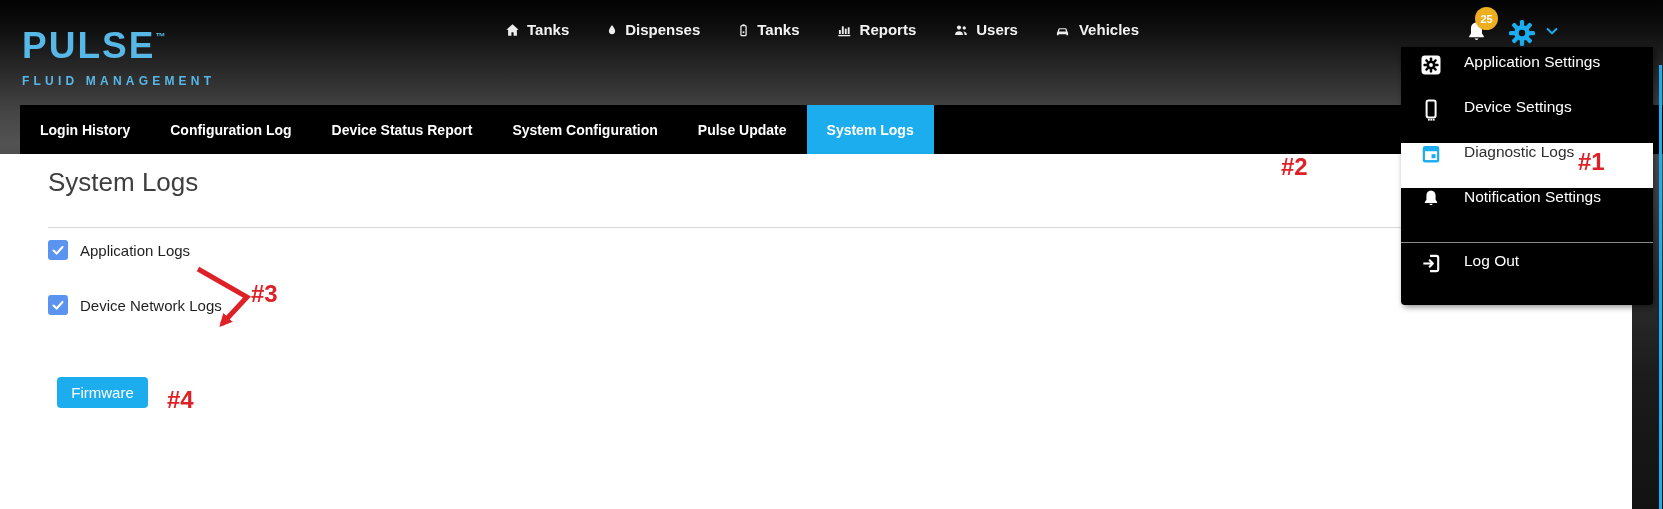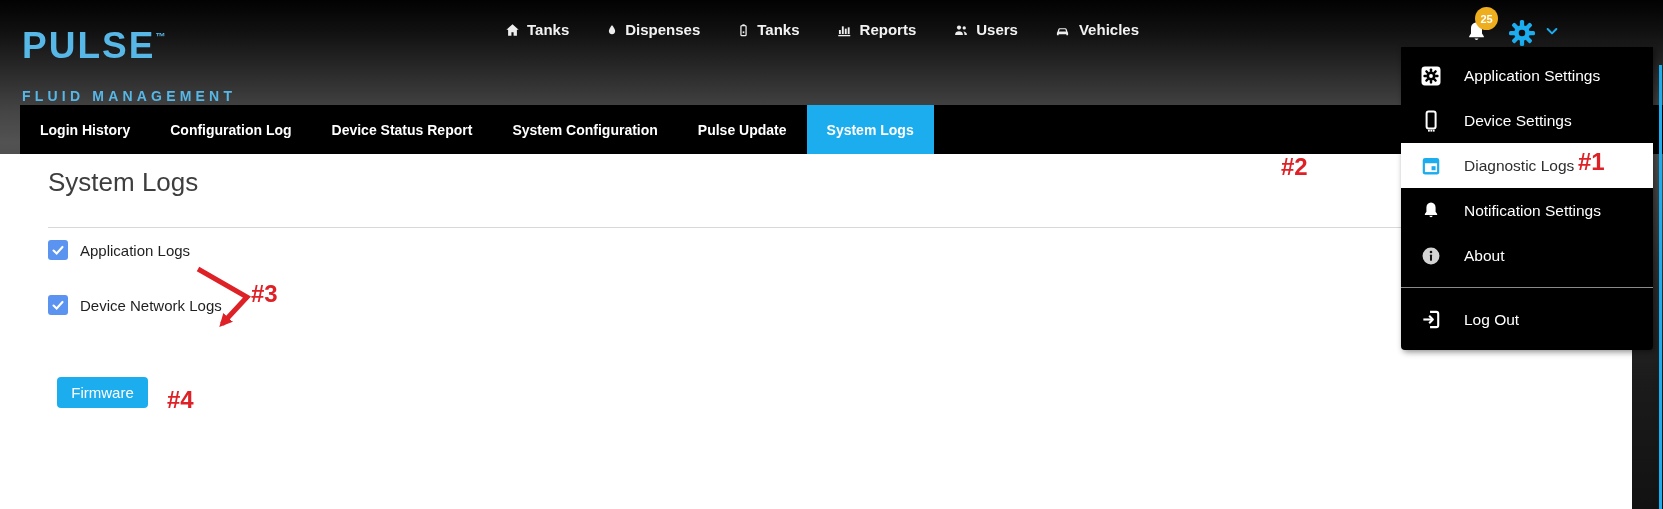--- a/index.html
+++ b/index.html
@@ -11,21 +11,21 @@
   }
   :root {
     --accent:#1cadef; --logo-blue:#57b7e7; --checkbox-blue:#5b93f0;
     --badge-gold:#efae1e; --red:#de2126;
   }
 
   
   .logo { position:absolute; left:22px; top:10px; color:var(--logo-blue); }
   .logo-name { font-size:37px; font-weight:700; letter-spacing:2px; line-height:54px; }
   .logo-tm { font-size:10px; vertical-align:18px; letter-spacing:0; }
-  .logo-sub { font-size:14px; font-weight:700; letter-spacing:4.2px; margin-top:15px; }
+  .logo-sub { font-size:12px; font-weight:700; letter-spacing:4.2px; margin-top:1px; }
 
   .top-nav { position:absolute; left:50%; top:21px; transform:translateX(calc(-50% - 10px));
              display:flex; gap:36px; align-items:center; }
   .nav-item { display:flex; align-items:center; gap:7px; color:#f2f2f2;
               font-size:15px; font-weight:700; cursor:pointer; white-space:nowrap; }
   .nav-item svg { display:block; }
 
   .hdr-right { position:absolute; right:0; top:0; width:210px; height:64px; }
   .bell-wrap { position:absolute; left:10px; top:19px; width:28px; height:28px; cursor:pointer; }
   .badge { position:absolute; left:22px; top:7px; width:23px; height:23px; border-radius:50%;
@@ -53,21 +53,21 @@
   .chk-label { font-size:15px; color:#1f1f1f; }
 
   .download-btn { position:absolute; left:57px; top:223px; width:91px; height:31px;
                   background:var(--accent); color:#fff; border:none; border-radius:4px;
                   font-size:15px; font-family:"Liberation Sans", sans-serif; cursor:pointer; }
 
   
   .menu { position:absolute; left:1401px; top:47px; width:252px; background:#000;
           padding:6px 0 8px; border-radius:0 0 4px 4px; z-index:30;
           box-shadow:2px 2px 6px rgba(0,0,0,.45); }
-  .menu-item { height:45px; display:flex; align-items:center; gap:20px; padding:0 17px;
+  .menu-item { height:45px; display:flex; gap:20px; padding:0 17px;
                color:#fff; font-size:15.5px; cursor:pointer; }
   .menu-item .mi-icon { width:26px; display:flex; justify-content:center; }
   .menu-item.active { background:#fff; color:#2e2e2e; }
   .menu-divider { height:1px; background:#8a8a8a; margin:9px 0; }
 
   
   .edge-line { position:absolute; right:1px; top:65px; width:3px; height:444px;
                background:var(--accent); z-index:40; }
 
   
@@ -261,30 +261,20 @@
     <div class="menu-item">
       <span class="mi-icon">
         <svg width="22" height="22" viewBox="0 0 24 24">
           <path fill="#fff" d="M12 2.6c-3.1 0-5 2.3-5 5.6v4.5L5.3 15.4v.9h13.4v-.9l-1.7-2.7V8.2c0-3.3-1.9-5.6-5-5.6z"></path>
           <path fill="#fff" d="M10.1 17.3a1.95 1.95 0 0 0 3.8 0z"></path>
         </svg>
       </span>
       <span>Notification Settings</span>
     </div>
 
-    <div class="menu-item">
-      <span class="mi-icon">
-        <svg width="22" height="22" viewBox="0 0 24 24">
-          <circle cx="12" cy="12" r="9.2" fill="#d3d3d3"></circle>
-          <circle cx="12" cy="7.6" r="1.4" fill="#111"></circle>
-          <rect x="10.9" y="10.3" width="2.2" height="7" rx="1" fill="#111"></rect>
-        </svg>
-      </span>
-      <span>About</span>
-    </div>
 
     <div class="menu-divider"></div>
 
     <div class="menu-item">
       <span class="mi-icon">
         <svg width="23" height="23" viewBox="0 0 24 24">
           <path d="M10.5 4h6.5a2 2 0 0 1 2 2v12a2 2 0 0 1-2 2h-6.5" fill="none" stroke="#fff" stroke-width="2.2"></path>
           <path d="M3.5 12h9.5" fill="none" stroke="#fff" stroke-width="2.2"></path>
           <path d="M9.6 8.2 13.4 12l-3.8 3.8" fill="none" stroke="#fff" stroke-width="2.2" stroke-linejoin="round"></path>
         </svg>

